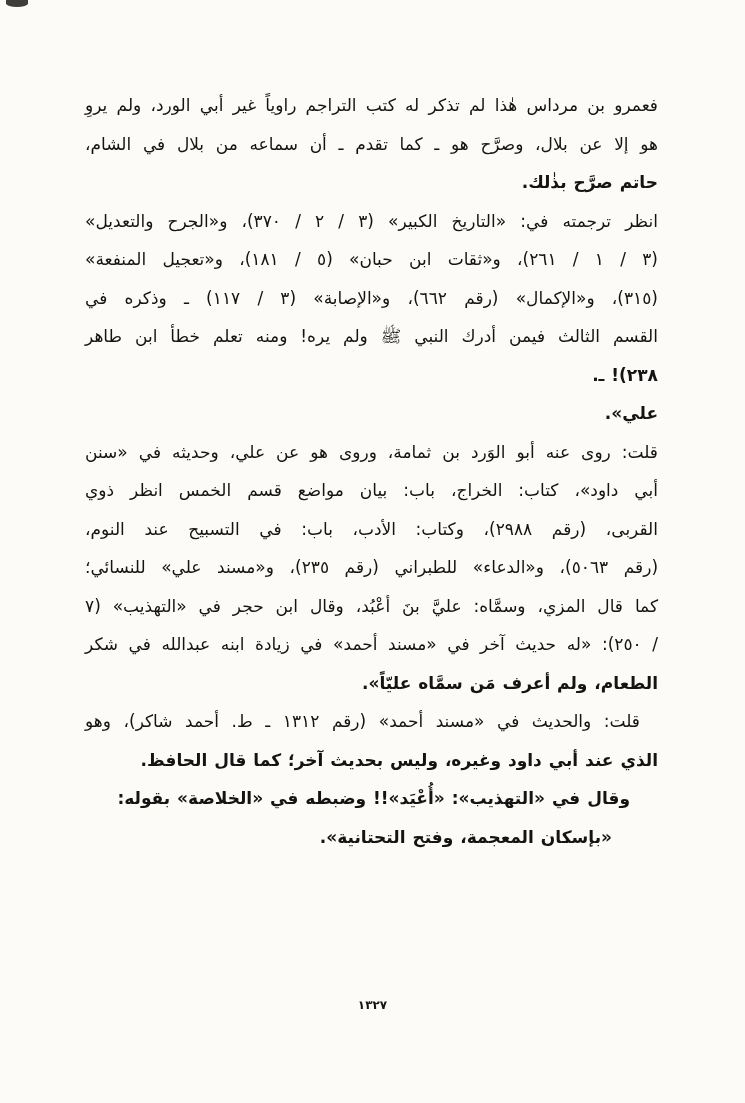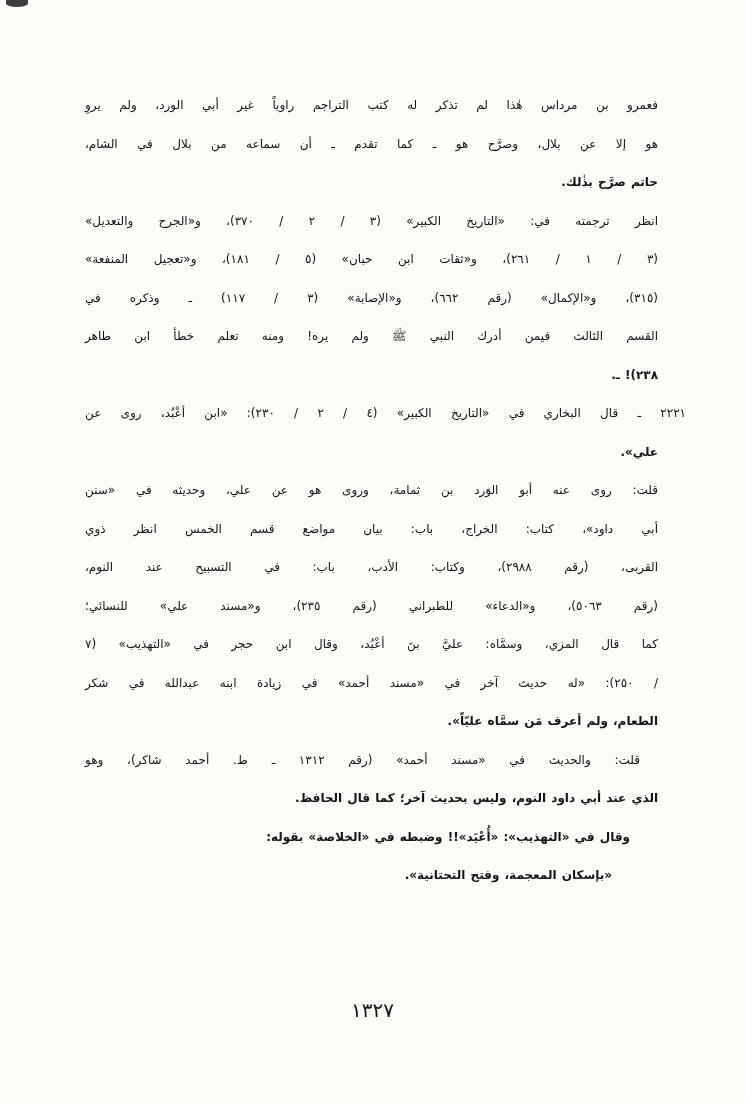--- a/index.html
+++ b/index.html
@@ -31,21 +31,21 @@
       opacity: 0.85;
     }
     .text-block {
       position: absolute;
       top: 86px;
       right: 87px;
       width: 573px;
       direction: rtl;
     }
     .line {
-      font-size: 12px;
+      font-size: 17px;
       line-height: 38.5px;
       text-align: justify;
       text-align-last: justify;
       word-spacing: 1px;
     }
     .line.rag {
       text-align: right;
       text-align-last: right;
       font-weight: bold;
     }
@@ -60,52 +60,51 @@
     }
     .line.indent-3 {
       padding-right: 46px;
     }
     .page-number {
       position: absolute;
       top: 998px;
       left: 0;
       width: 745px;
       text-align: center;
-      font-size: 20px;
-      font-weight: normal;
+      font-size: 12px;
+      font-weight: bold;
       letter-spacing: 2px;
       direction: rtl;
     }
   </style>
 </head>
 <body>
 
 <div class="page">
 
   <div class="scan-artifact"></div>
 
   <div class="text-block">
     <div class="line">فعمرو بن مرداس هٰذا لم تذكر له كتب التراجم راوياً غير أبي الورد، ولم يروِ</div>
     <div class="line">هو إلا عن بلال، وصرَّح هو ـ كما تقدم ـ أن سماعه من بلال في الشام،</div>
     <div class="line rag">حاتم صرَّح بذٰلك.</div>
     <div class="line">انظر ترجمته في: «التاريخ الكبير» (٣ / ٢ / ٣٧٠)، و«الجرح والتعديل»</div>
     <div class="line">(٣ / ١ / ٢٦١)، و«ثقات ابن حبان» (٥ / ١٨١)، و«تعجيل المنفعة»</div>
     <div class="line">(٣١٥)، و«الإكمال» (رقم ٦٦٢)، و«الإصابة» (٣ / ١١٧) ـ وذكره في</div>
     <div class="line">القسم الثالث فيمن أدرك النبي ﷺ ولم يره! ومنه تعلم خطأ ابن طاهر</div>
     <div class="line rag">٢٣٨)! ـ.</div>
-    <div class="line outdent">٢٢٢١ ـ قال البخاري في «التاريخ الكبير» (٤ / ٢ / ٢٣٠): «ابن أعْبُد، روى عن</div>
     <div class="line rag">علي».</div>
     <div class="line">قلت: روى عنه أبو الوَرد بن ثمامة، وروى هو عن علي، وحديثه في «سنن</div>
     <div class="line">أبي داود»، كتاب: الخراج، باب: بيان مواضع قسم الخمس انظر ذوي</div>
     <div class="line">القربى، (رقم ٢٩٨٨)، وكتاب: الأدب، باب: في التسبيح عند النوم،</div>
     <div class="line">(رقم ٥٠٦٣)، و«الدعاء» للطبراني (رقم ٢٣٥)، و«مسند علي» للنسائي؛</div>
     <div class="line">كما قال المزي، وسمَّاه: عليَّ بنَ أعْبُد، وقال ابن حجر في «التهذيب» (٧</div>
     <div class="line">/ ٢٥٠): «له حديث آخر في «مسند أحمد» في زيادة ابنه عبدالله في شكر</div>
     <div class="line rag">الطعام، ولم أعرف مَن سمَّاه عليّاً».</div>
     <div class="line indent-1">قلت: والحديث في «مسند أحمد» (رقم ١٣١٢ ـ ط. أحمد شاكر)، وهو</div>
-    <div class="line rag">الذي عند أبي داود النوم، وليس بحديث آخر؛ كما قال الحافظ.</div>
+    <div class="line rag">الذي عند أبي داود وغيره، وليس بحديث آخر؛ كما قال الحافظ.</div>
     <div class="line rag indent-2">وقال في «التهذيب»: «أُعْيَد»!! وضبطه في «الخلاصة» بقوله:</div>
     <div class="line rag indent-3">«بإسكان المعجمة، وفتح التحتانية».</div>
   </div>
 
   <div class="page-number">١٣٢٧</div>
 
 </div>
 
 </body></html>

